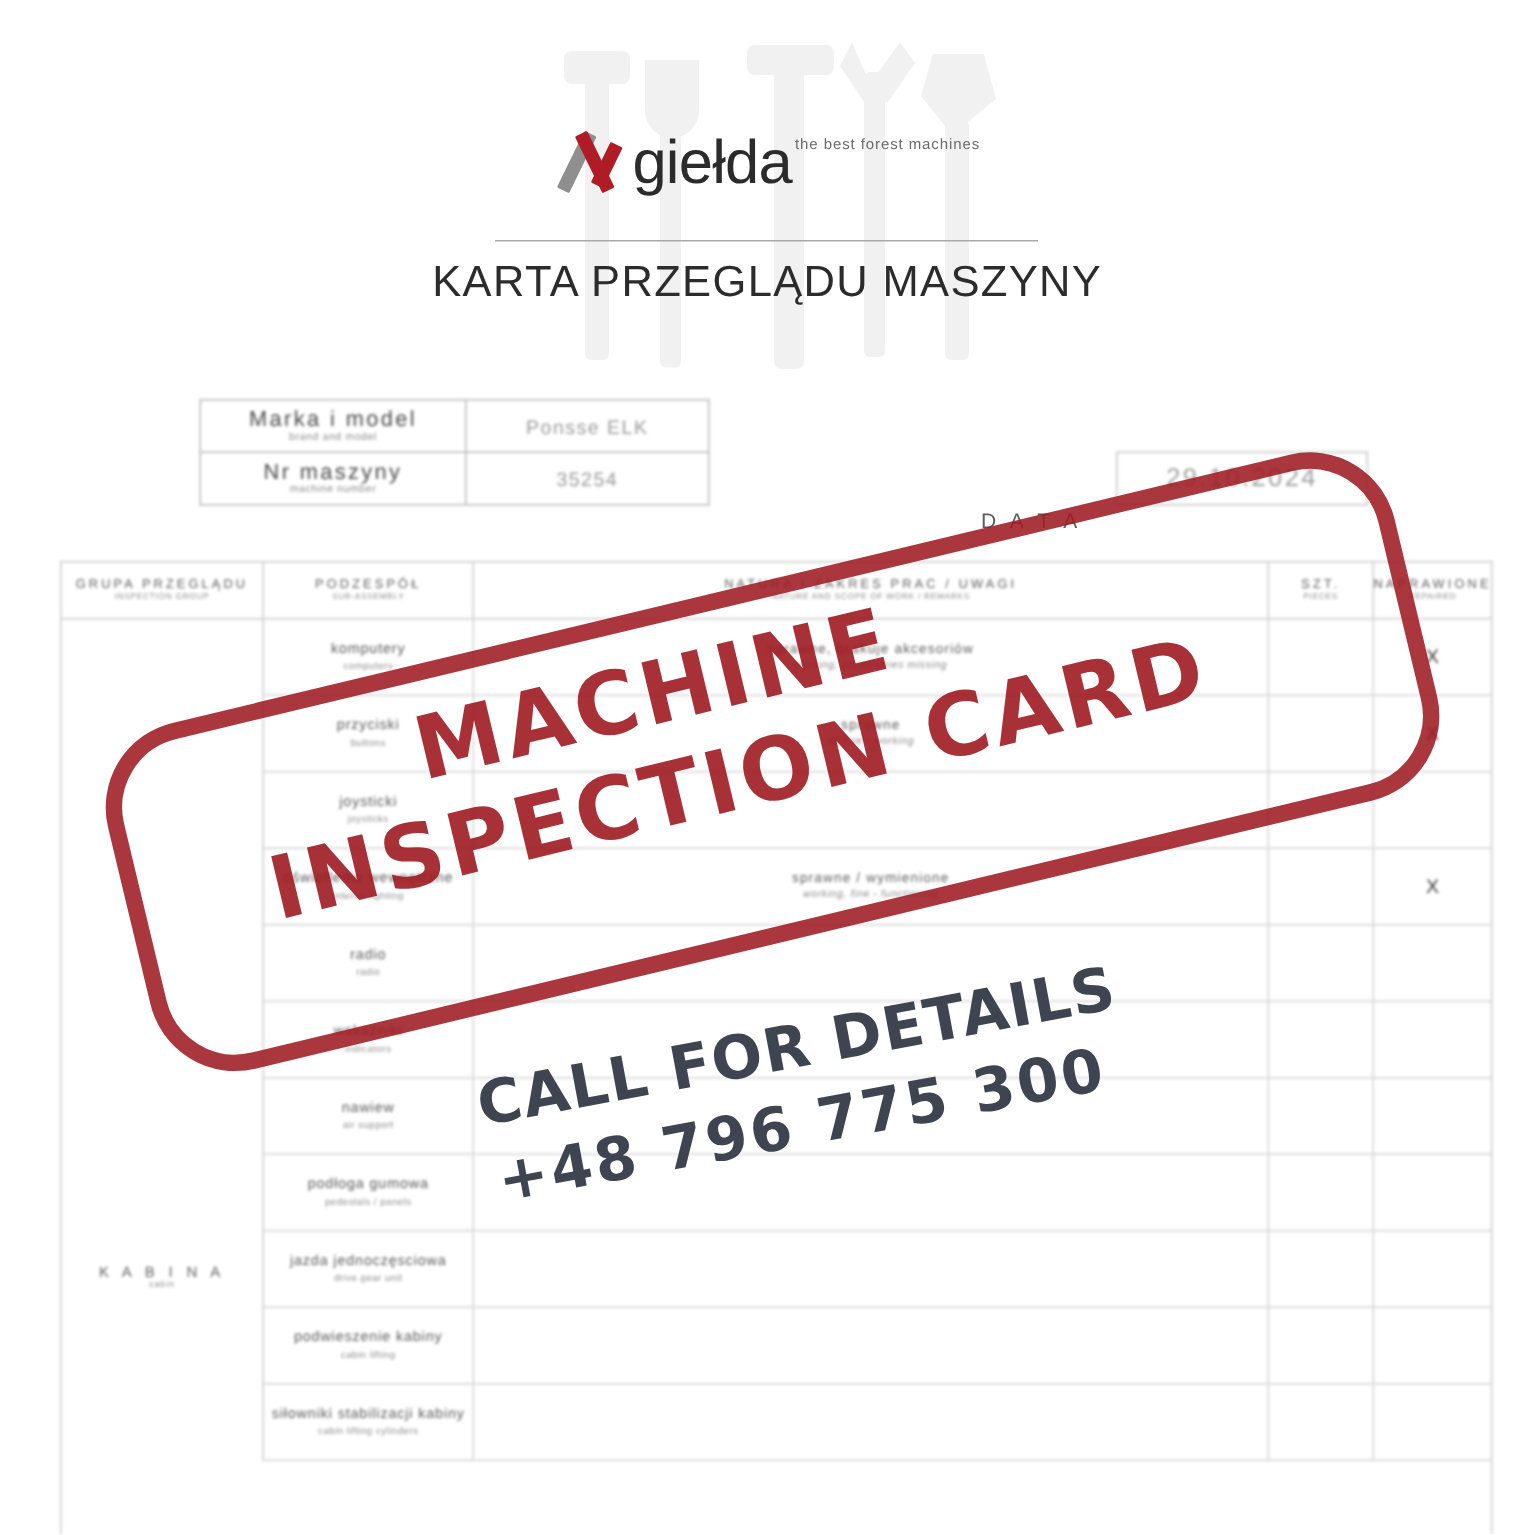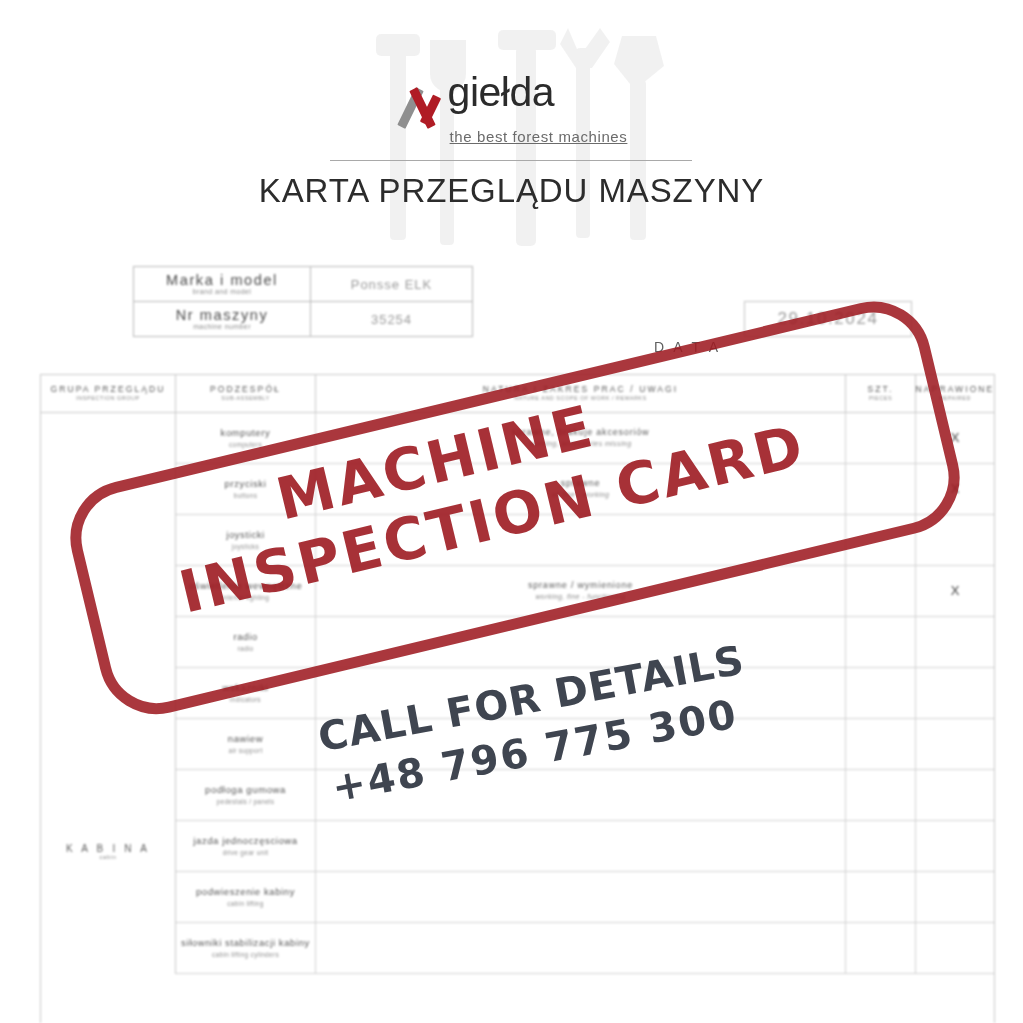--- a/index.html
+++ b/index.html
@@ -61,54 +61,53 @@
     height: 42px;
     top: 2px;
     left: 19px;
     border-radius: 1px;
   }
   .logo-mark .bar.b1 { transform: rotate(26deg); background: #8f8f8f; left: 10px;}
   .logo-mark .bar.b2 { transform: rotate(-26deg); background: #b01c25; left: 22px;}
   .logo-mark .bar.b3 { transform: rotate(26deg); background: #b01c25; left: 30px; height: 30px; top: 10px;}
   .logo-text {
     display: flex;
-    flex-direction: column;
+    flex-direction: row;
     justify-content: center;
     line-height: 1;
   }
   .logo-name {
     font-size: 41px;
     letter-spacing: -0.5px;
     color: #2b2b2b;
     font-weight: 400;
   }
   .logo-tag {
-    font-size: 15px;
+    font-size: 10px;
     letter-spacing: 0.6px;
     color: #6b6b6b;
-    margin-top: 16px;
+    margin-top: 4px;
     margin-left: 2px;
-    text-decoration: underline;
   }
 
   .logo-rule {
     position: absolute;
     left: 330px;
     width: 362px;
     top: 160px;
     height: 1px;
     background: #a9a9a9;
   }
 
   .title-pl {
     position: absolute;
     left: 0; right: 0;
     top: 172px;
     text-align: center;
-    font-size: 33px;
+    font-size: 29px;
     letter-spacing: 0.9px;
     color: #2c2c2c;
   }
   .title-en {
     position: absolute;
     left: 0; right: 0;
     top: 203px;
     text-align: center;
     font-size: 12.5px;
     font-style: italic;

